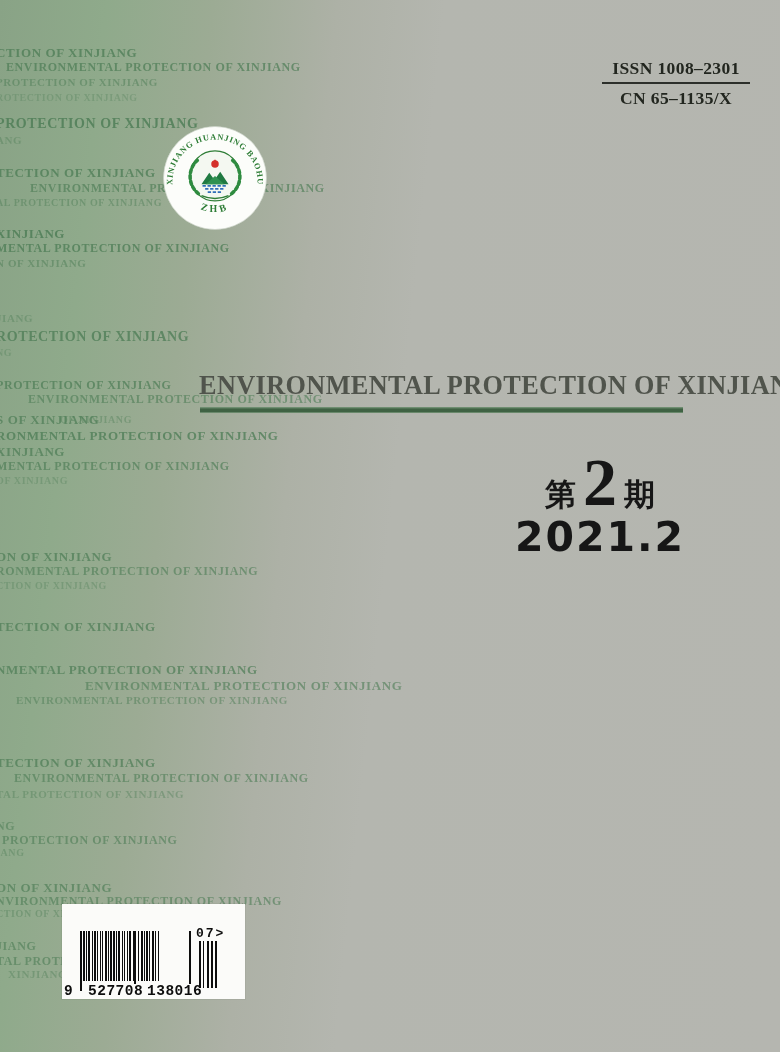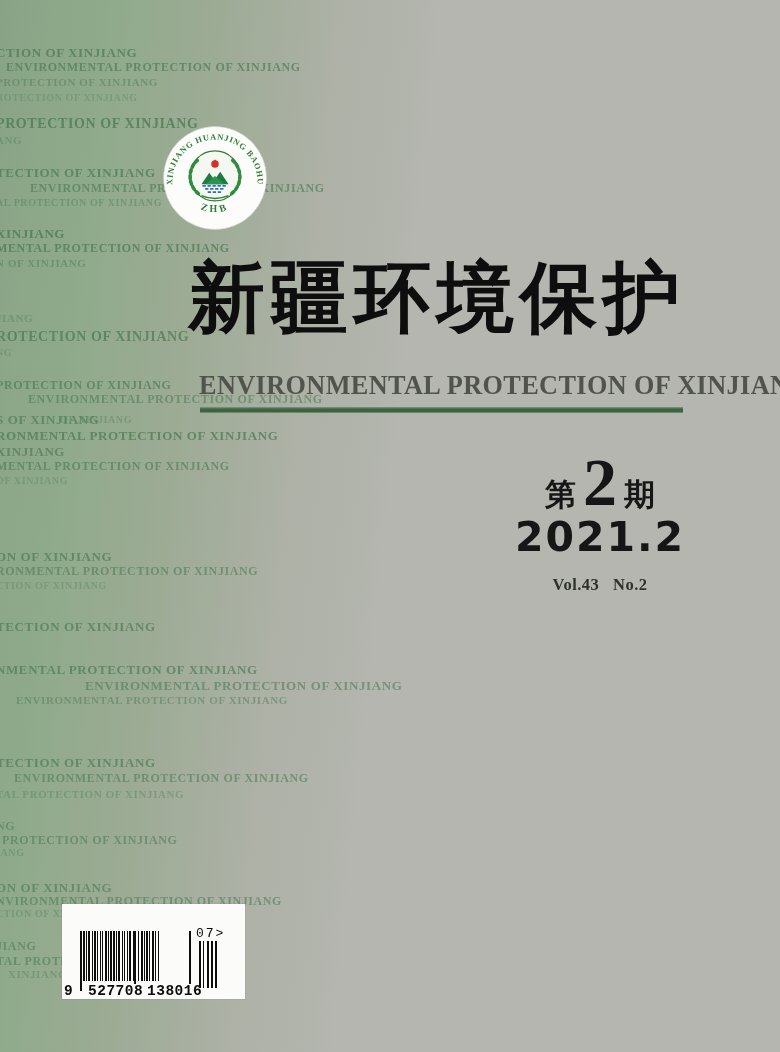--- a/index.html
+++ b/index.html
@@ -56,21 +56,21 @@
   }
   .bc-bars{position:absolute;left:18px;top:27px;width:112px;height:60px;}
   .bc-bars .bar{position:absolute;top:0;background:#0d0d0d;height:50px;}
   .bc-bars .guard{position:absolute;top:0;width:2px;height:60px;background:#0d0d0d;}
   .bc-digit{
     position:absolute;bottom:1px;font-family:"Liberation Mono",monospace;font-weight:bold;
     font-size:14.5px;color:#0d0d0d;background:#fbfbf9;padding:0 1px;letter-spacing:.5px;line-height:1;
   }
   .bc-addon-label{
     position:absolute;left:134px;top:22px;font-family:"Liberation Mono",monospace;
-    font-weight:normal;font-size:13px;letter-spacing:2px;color:#0d0d0d;
+    font-weight:bold;font-size:13px;letter-spacing:2px;color:#0d0d0d;
   }
   .bc-addon-bars{position:absolute;left:137px;top:37px;width:28px;height:47px;}
   .bc-addon-bars .bar{position:absolute;top:0;height:47px;background:#0d0d0d;}
 </style>
 </head>
 <body>
 
 <div class="cover">
 
   <div class="wm-layer">
@@ -111,20 +111,25 @@
       <div class="wm" style="left: 2px; top: 833px; font-size: 12px; opacity: 0.6;">PROTECTION OF XINJIANG</div>
       <div class="wm" style="left: -4px; top: 847px; font-size: 10px; opacity: 0.4;">IANG</div>
       <div class="wm" style="left: -4px; top: 880px; font-size: 13px; opacity: 0.65;">ON OF XINJIANG</div>
       <div class="wm" style="left: -4px; top: 894px; font-size: 12px; opacity: 0.6;">NVIRONMENTAL PROTECTION OF XINJIANG</div>
       <div class="wm" style="left: -4px; top: 908px; font-size: 10px; opacity: 0.4;">CTION OF XINJIANG</div>
       <div class="wm" style="left: -4px; top: 939px; font-size: 12px; opacity: 0.6;">JIANG</div>
       <div class="wm" style="left: -4px; top: 954px; font-size: 12px; opacity: 0.6;">TAL PROTECTION OF XINJIANG</div>
       <div class="wm" style="left: 8px; top: 968px; font-size: 11px; opacity: 0.4;">XINJIANG</div>
     </div>
 
+  <div class="issn-block">
+    <div>ISSN 1008–2301</div>
+    <div class="issn-rule"></div>
+    <div>CN 65–1135/X</div>
+  </div>
 
   <div class="logo">
     <svg viewBox="0 0 100 100" width="104" height="104">
       <defs>
         <path id="arcTop" d="M 9,54 A 41,41 0 1 1 91,54" fill="none"></path>
         <path id="arcBot" d="M 19,52 A 31,31 0 0 0 81,52" fill="none"></path>
       </defs>
       <circle cx="50" cy="50" r="49.5" fill="#fcfdfa" stroke="#c9d2c6" stroke-width="0.6"></circle>
       <text font-family="Liberation Serif, serif" font-size="8" font-weight="bold" fill="#2e7d36" letter-spacing="0.8">
         <textPath href="#arcTop" startOffset="50%" text-anchor="middle">XINJIANG HUANJING BAOHU</textPath>
@@ -137,34 +142,32 @@
       <path d="M 66,65 A 21,21 0 0 0 67,33" fill="none" stroke="#2e8b3f" stroke-width="3.4" stroke-dasharray="3 2.6" stroke-linecap="round"></path>
       <circle cx="50" cy="36.5" r="3.6" fill="#d4302b"></circle>
       <path d="M 50,32 l 1.4,2.2 -2.8,0 Z" fill="#d4302b"></path>
       <path d="M 37,56 L 44.5,45 L 49.5,52 L 55,44 L 63,56 Z" fill="#1f7a41"></path>
       <path d="M 41,56 L 50,48 L 59,56 Z" fill="#2f9150"></path>
       <path d="M 38,57.5 h 24 M 40.5,60.5 h 19 M 43,63.5 h 14" stroke="#2f6fb8" stroke-width="1.7" stroke-dasharray="3.2 1.6" fill="none"></path>
       <path d="M 37,67 Q 50,72.5 63,67" fill="none" stroke="#2e7d36" stroke-width="1.4"></path>
     </svg>
   </div>
 
-  <div class="title-cn">新疆环境保护</div>
 
   <div class="title-en">ENVIRONMENTAL PROTECTION OF XINJIANG</div>
 
   <div class="title-rule"></div>
 
   <div class="issue-block">
     <div class="issue-row">
       <span class="issue-cjk">第</span>
       <span class="issue-num">2</span>
       <span class="issue-cjk">期</span>
     </div>
     <div class="issue-date">2021.2</div>
-    <div class="issue-vol">Vol.43  No.2</div>
   </div>
 
   <div class="bc-box">
     <div class="bc-bars">
         <div class="bar" style="left: 3px; width: 2px;"></div>
         <div class="bar" style="left: 6px; width: 1px;"></div>
         <div class="bar" style="left: 8px; width: 2px;"></div>
         <div class="bar" style="left: 12px; width: 1px;"></div>
         <div class="bar" style="left: 14px; width: 2px;"></div>
         <div class="bar" style="left: 17px; width: 1px;"></div>

